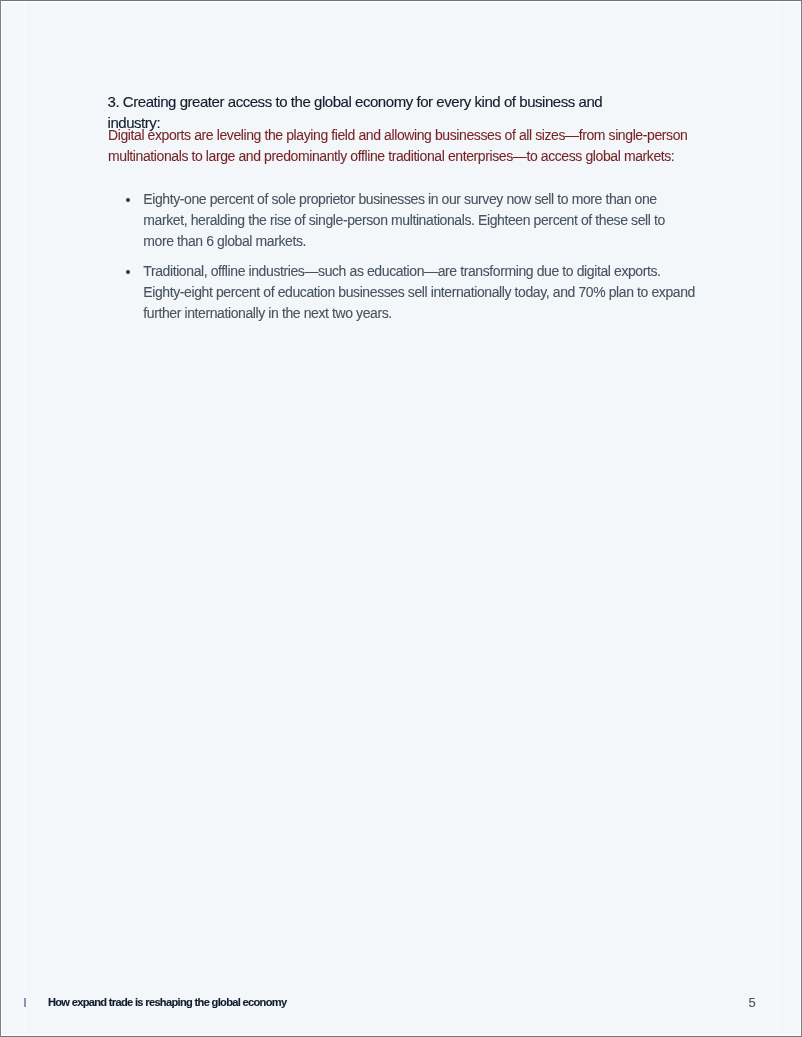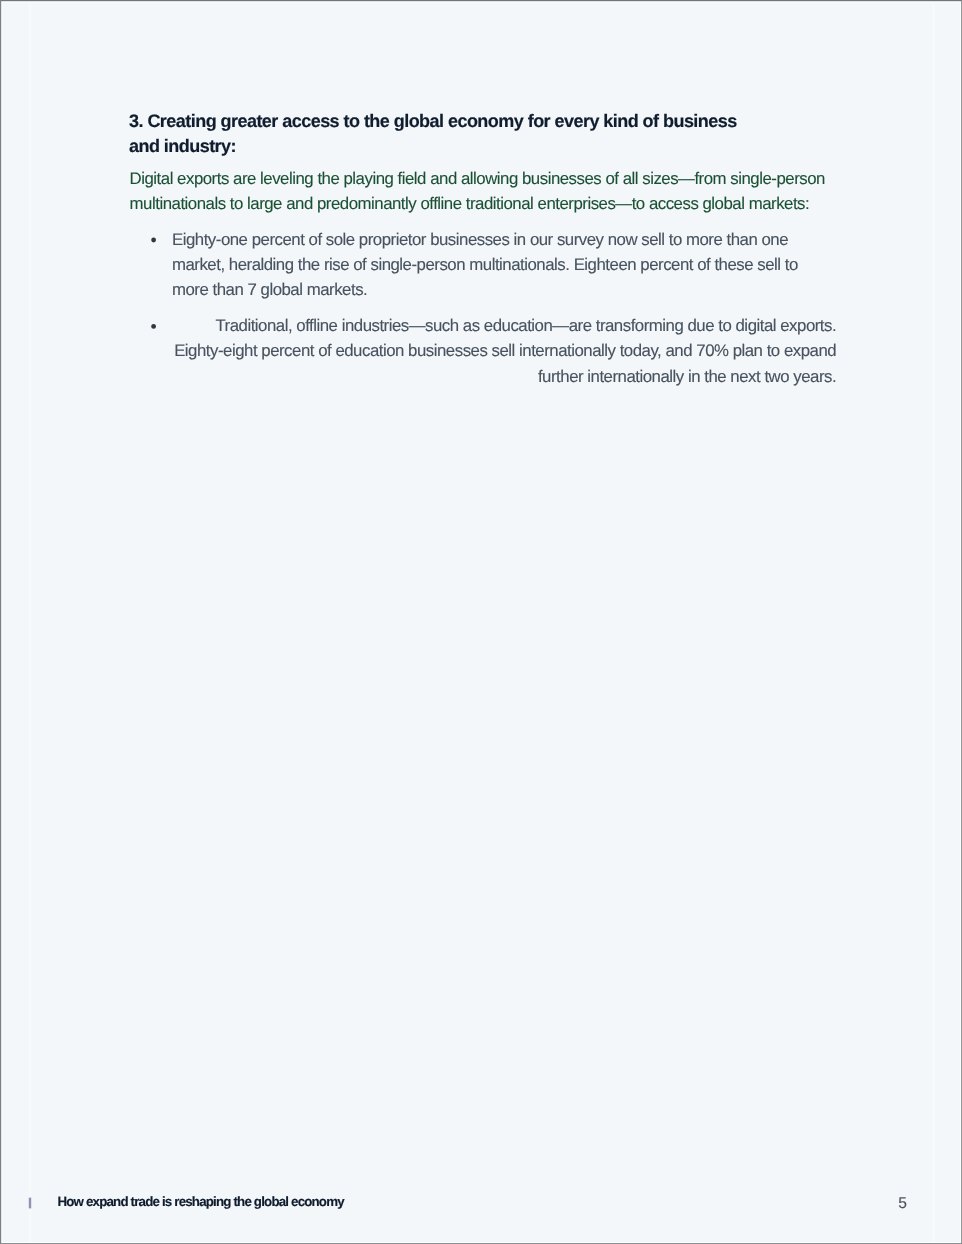--- a/index.html
+++ b/index.html
@@ -58,34 +58,34 @@
     width: 588.8px;
   }
   h1.section-title {
     position: absolute;
     left: 0;
     top: 92.3px;
     margin: 0;
     width: 520px;
     font-size: 15px;
     line-height: 20.9px;
-    font-weight: bold;
+    font-weight: normal;
     color: #101d2e;
     letter-spacing: -0.45px;
     -webkit-text-stroke: 0.14px #101d2e;
   }
   p.lead {
     position: absolute;
     left: 0.5px;
-    top: 138px;
+    top: 125px;
     margin: 0;
     width: 588.8px;
     font-size: 14px;
     line-height: 20.75px;
-    color: #14532d;
+    color: #7f1d1d;
     letter-spacing: -0.4px;
     -webkit-text-stroke: 0.1px #47535f;
   }
   ul.bullets {
     position: absolute;
     left: 0.5px;
     top: 189.2px;
     margin: 0;
     padding: 0;
     width: 588.8px;
@@ -94,21 +94,21 @@
   ul.bullets li {
     position: relative;
     margin: 0 0 9.8px 0;
     padding-left: 35.3px;
     font-size: 14px;
     line-height: 20.75px;
     color: #47535f;
     letter-spacing: -0.4px;
     -webkit-text-stroke: 0.1px #47535f;
   }
-  ul.bullets li:last-child { margin-bottom: 0; text-align: right; }
+  ul.bullets li:last-child { margin-bottom: 0; }
   ul.bullets li::before {
     content: "";
     position: absolute;
     left: 18.0px;
     top: 8.6px;
     width: 4.0px;
     height: 4.0px;
     border-radius: 50%;
     background: #2f3740;
   }
@@ -163,21 +163,21 @@
   <div class="edge edge-bot-white"></div>
   <div class="edge edge-top-dark"></div>
   <div class="edge edge-bot-dark"></div>
   <div class="edge edge-left-dark"></div>
   <div class="edge edge-right-dark"></div>
 
   <div class="content">
     <h1 class="section-title">3. Creating greater access to the global economy for every kind of business and industry:</h1>
     <p class="lead">Digital exports are leveling the playing field and allowing businesses of all sizes—from single-person multinationals to large and predominantly offline traditional enterprises—to access global markets:</p>
     <ul class="bullets">
-      <li>Eighty-one percent of sole proprietor businesses in our survey now sell to more than one market, heralding the rise of single-person multinationals. Eighteen percent of these sell to more than 7 global markets.</li>
+      <li>Eighty-one percent of sole proprietor businesses in our survey now sell to more than one market, heralding the rise of single-person multinationals. Eighteen percent of these sell to more than 6 global markets.</li>
       <li>Traditional, offline industries—such as education—are transforming due to digital exports. Eighty-eight percent of education businesses sell internationally today, and 70% plan to expand further internationally in the next two years.</li>
     </ul>
   </div>
 
   <div class="footer">
     <div class="mark"></div>
     <div class="title">How expand trade is reshaping the global economy</div>
     <div class="pageno">5</div>
   </div>
 </div>

